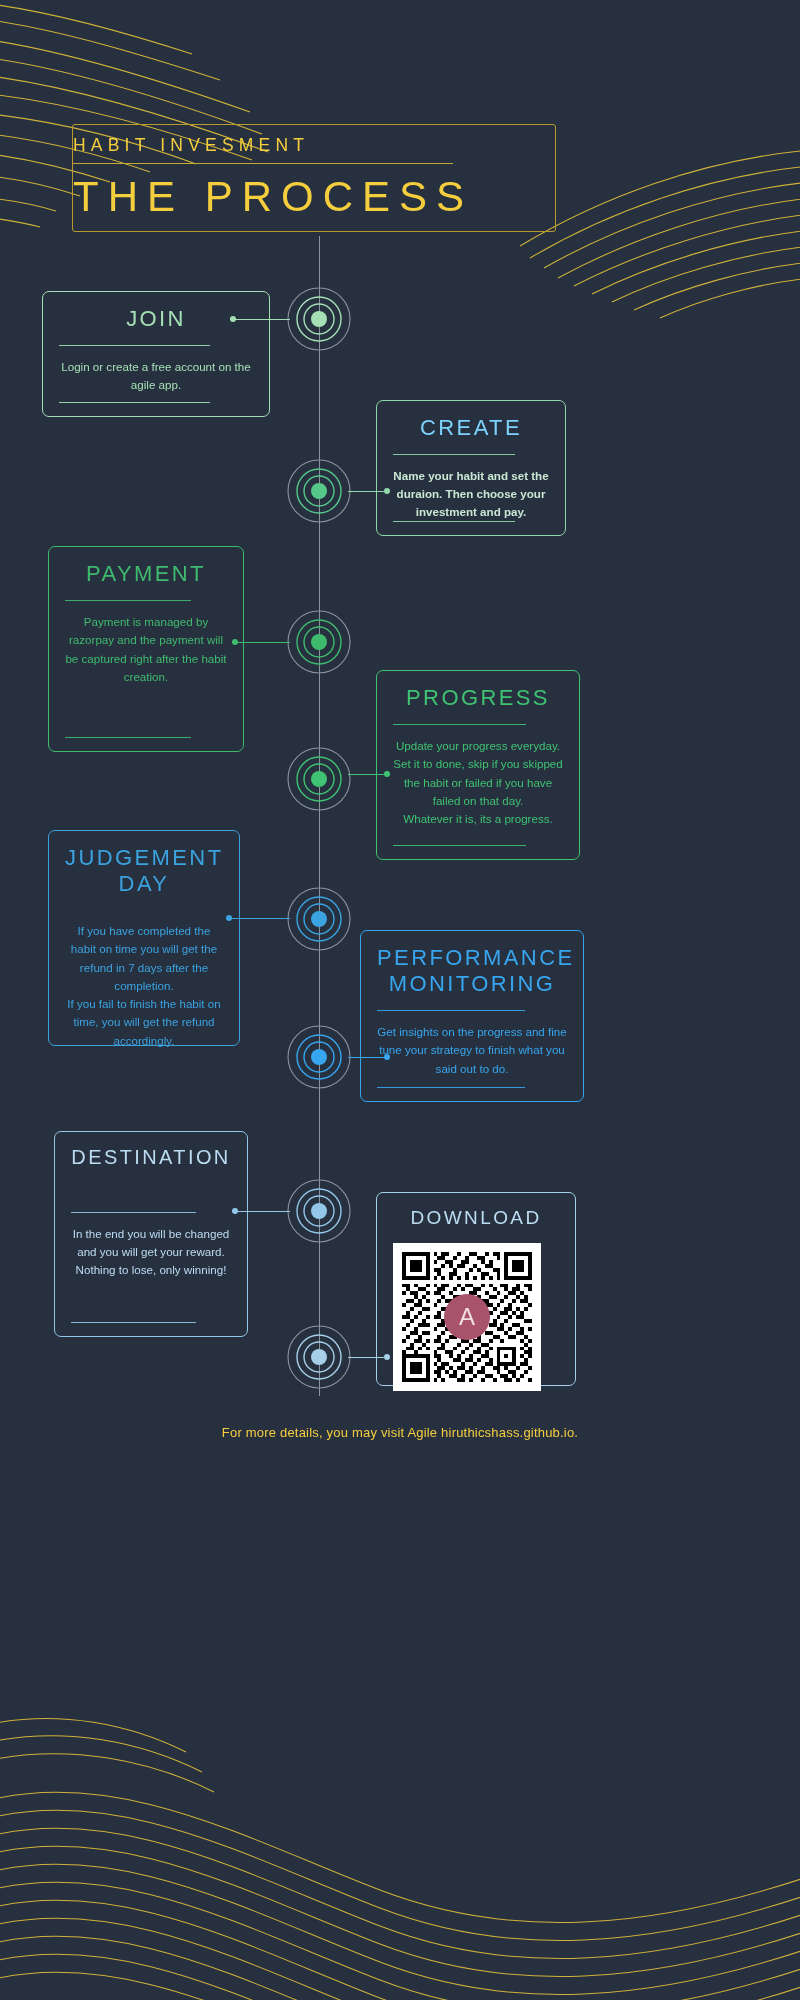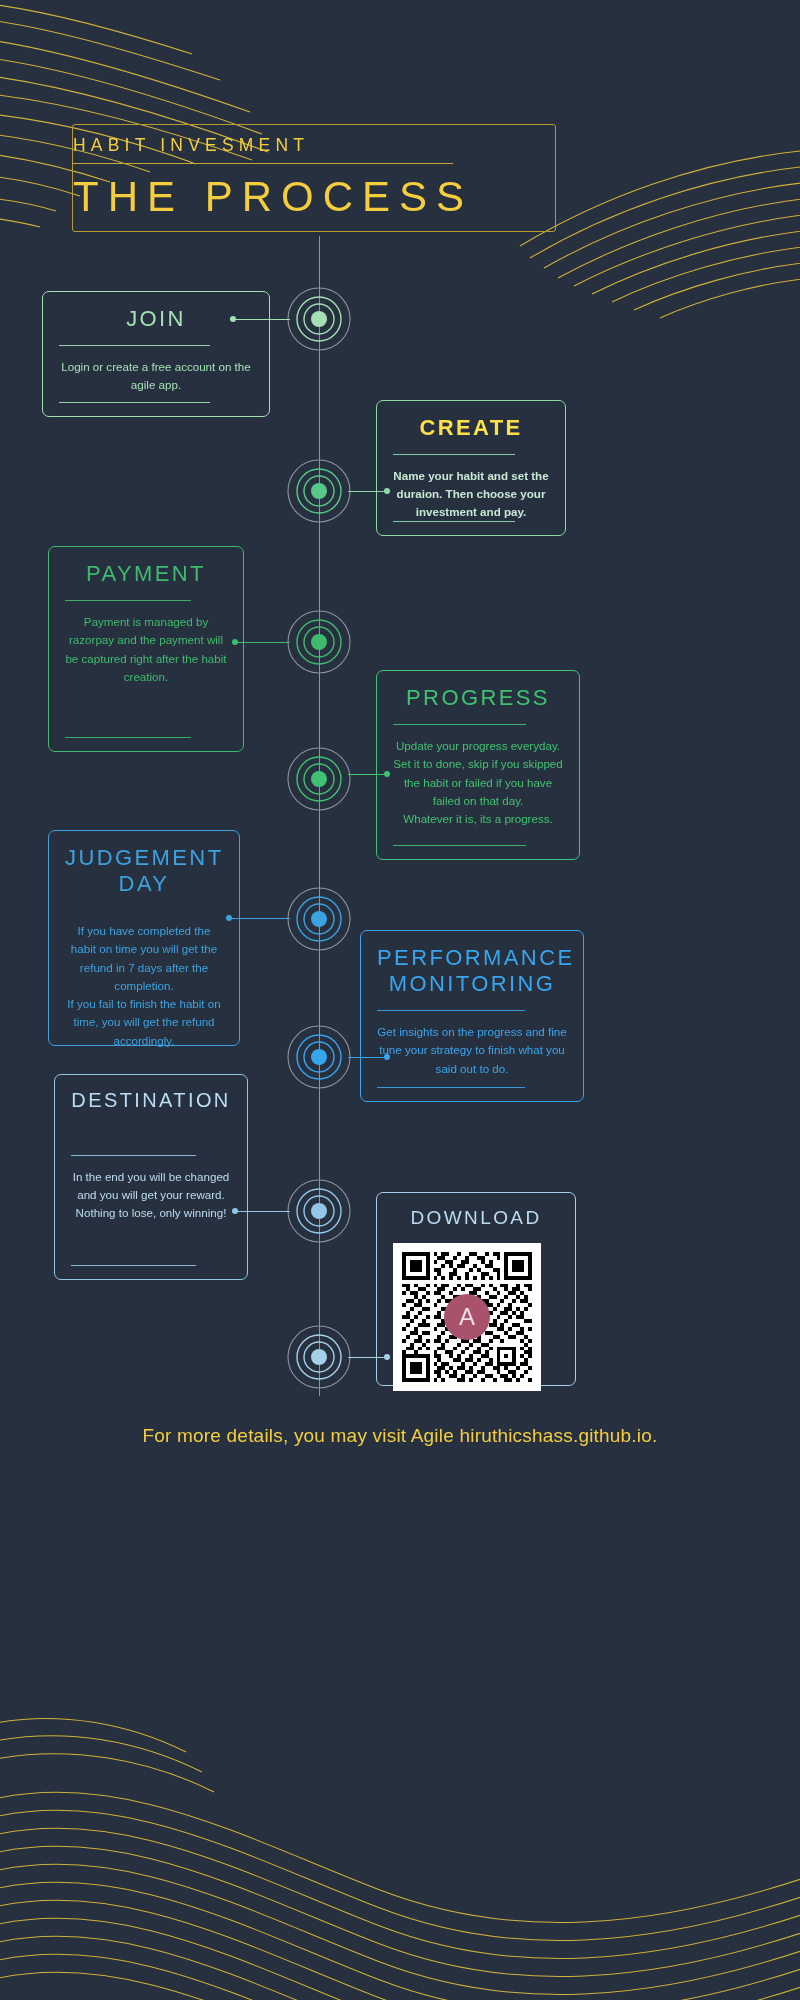--- a/index.html
+++ b/index.html
@@ -65,21 +65,21 @@
   #qr-badge {
     position: absolute; width: 46px; height: 46px; border-radius: 50%;
     background: #a8536b; color: #f2dfe4; font-size: 24px;
     display: flex; align-items: center; justify-content: center;
     left: 50%; top: 50%; transform: translate(-50%,-50%);
   }
 
   
   #footer-note {
     position: absolute; left: 0; top: 1425px; width: 800px; text-align: center;
-    color: #f5ce3e; font-size: 19px; letter-spacing: .2px;
+    color: #f5ce3e; font-size: 13px; letter-spacing: .2px;
   }
 </style>
 </head>
 <body>
 
 <svg class="waves" viewBox="0 0 800 2000" preserveAspectRatio="none" aria-hidden="true">
   <g fill="none" stroke="#d9b93a" stroke-width="1.1" opacity="0.95">
 
     <path d="M-10,40 C70,52 160,80 250,112"></path>
     <path d="M-10,58 C75,70 170,100 262,134"></path>
@@ -226,21 +226,21 @@
 
 <div class="card" style="left:42px; top:291px; width:228px; height:126px; border-color:#a5e0b5;">
   <div class="c-title" style="color:#a5e0b5;">JOIN</div>
   <div class="c-rule" style="background:#a5e0b5;"></div>
   <div class="c-body" style="color:#a5e0b5;">Login or create a free account on the
 agile app.</div>
   <div class="c-rule-b" style="background:#a5e0b5;"></div>
 </div>
 
 <div class="card" style="left:376px; top:400px; width:190px; height:136px; border-color:#8fd9a8;">
-  <div class="c-title" style="color:#fde047;font-weight:bold;">CREATE</div>
+  <div class="c-title" style="color:#7dd3fc;">CREATE</div>
   <div class="c-rule" style="background:#8fd9a8;"></div>
   <div class="c-body" style="color:#c9e8d4;font-weight:bold;">Name your habit and set the
 duraion. Then choose your
 investment and pay.</div>
   <div class="c-rule-b" style="background:#8fd9a8;"></div>
 </div>
 
 <div class="card" style="left:48px; top:546px; width:196px; height:206px; border-color:#3fbb6e;">
   <div class="c-title" style="color:#3fbb6e;">PAYMENT</div>
   <div class="c-rule" style="background:#3fbb6e;"></div>
@@ -279,21 +279,21 @@
 <div class="card" style="left:360px; top:930px; width:224px; height:172px; border-color:#37a6ee;">
   <div class="c-title" style="color:#37a6ee;">PERFORMANCE
 MONITORING</div>
   <div class="c-rule" style="background:#37a6ee;"></div>
   <div class="c-body" style="color:#37a6ee;">Get insights on the progress and fine
 tune your strategy to finish what you
 said out to do.</div>
   <div class="c-rule-b" style="background:#37a6ee;"></div>
 </div>
 
-<div class="card" style="left:54px; top:1074px; width:194px; height:206px; border-color:#93c6e8;">
+<div class="card" style="left:54px; top:1131px; width:194px; height:206px; border-color:#93c6e8;">
   <div class="c-title" style="color:#bcdcf2; font-size:20px;">DESTINATION</div>
   <div class="c-rule" style="background:#93c6e8; margin-top:42px;"></div>
   <div class="c-body" style="color:#bcdcf2;">In the end you will be changed
 and you will get your reward.
 Nothing to lose, only winning!</div>
   <div class="c-rule-b" style="background:#93c6e8;"></div>
 </div>
 
 <div class="card" style="left:376px; top:1192px; width:200px; height:194px; border-color:#a6cfe8; padding-top:14px;">
   <div class="c-title" style="color:#bcdcf2; font-size:19px;">DOWNLOAD</div>

